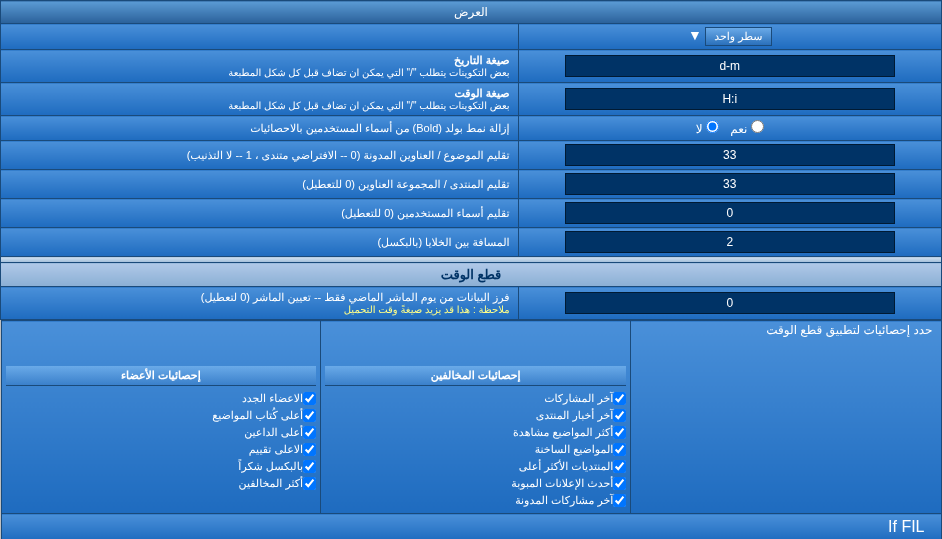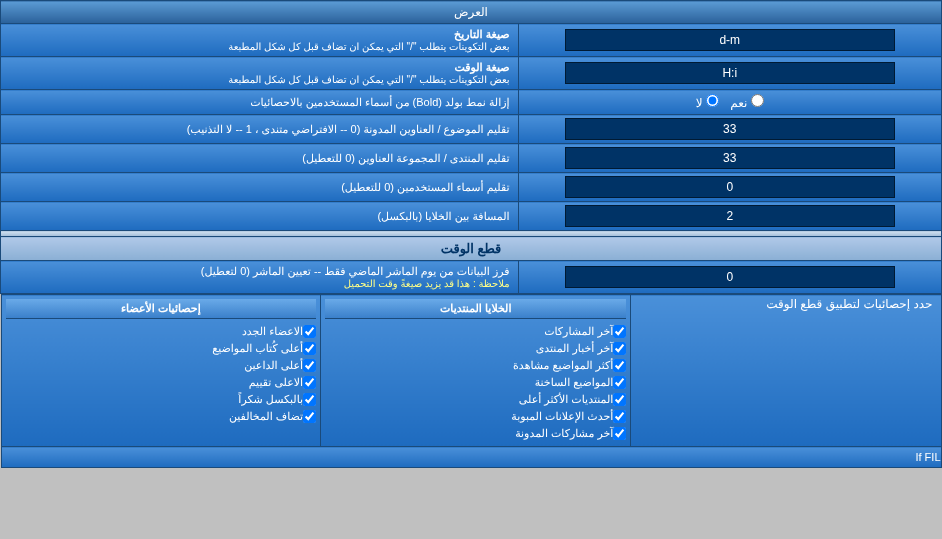--- a/index.html
+++ b/index.html
@@ -101,34 +101,42 @@
 
     .stats-col-header {
       background: linear-gradient(to bottom, #6aaae8, #3a80cb);
       color: white;
       font-weight: bold;
       text-align: center;
       padding: 3px;
       border-bottom: 1px solid #1a4a7a;
       margin-bottom: 4px;
       font-size: 11px;
+      margin-top: 41px;
     }
   </style>
 </head>
 <body>
 
 <table class="main-table">
 
   <tbody>
       <tr>
     <td colspan="2" class="row-header">
       <span>العرض</span>
     </td>
   </tr>
 
+  <tr>
+    <td class="row-input-cell" style="text-align:center;">
+      <button class="dropdown-btn">سطر واحد</button>
+      <span style="color:white; font-size:14px; cursor:pointer;">▼</span>
+    </td>
+    <td class="row-label"></td>
+  </tr>
 
   <tr>
     <td class="row-input-cell">
       <input type="text" class="input-field" value="d-m" style="">
     </td>
     <td class="row-label">
       <div style="font-weight:bold;">صيغة التاريخ</div>
       <div style="font-size:10px;">بعض التكوينات يتطلب "/" التي يمكن ان تضاف قبل كل شكل المطبعة</div>
     </td>
   </tr>
@@ -207,21 +215,21 @@
     <td colspan="2" style="padding:0;">
       <table style="width:100%; border-collapse:collapse;">
         <tbody>
               <tr>
 
           <td style="background:linear-gradient(to bottom, #4a90d9, #1e6bbf); color:white; text-align:right; padding:2px 8px; border:1px solid #1a4a7a; width:33%; vertical-align:top;">
             <span>حدد إحصائيات لتطبيق قطع الوقت</span>
           </td>
 
           <td style="background:linear-gradient(to bottom, #4a90d9, #1e6bbf); border:1px solid #1a4a7a; width:33%; vertical-align:top; padding:4px;">
-            <div class="stats-col-header">الخلايا المنتديات</div>
+            <div class="stats-col-header">إحصائيات المخالفين</div>
             <div class="checkbox-item">
               <input type="checkbox" checked="" style="">
               <span>آخر المشاركات</span>
             </div>
             <div class="checkbox-item">
               <input type="checkbox" checked="" style="">
               <span>آخر أخبار المنتدى</span>
             </div>
             <div class="checkbox-item">
               <input type="checkbox" checked="" style="">
@@ -262,27 +270,27 @@
             <div class="checkbox-item">
               <input type="checkbox" checked="" style="">
               <span>الاعلى تقييم</span>
             </div>
             <div class="checkbox-item">
               <input type="checkbox" checked="" style="">
               <span>بالبكسل شكراً</span>
             </div>
             <div class="checkbox-item">
               <input type="checkbox" checked="" style="">
-              <span>تضاف المخالفين</span>
+              <span>أكثر المخالفين</span>
             </div>
           </td>
         </tr>
 
         <tr>
-          <td colspan="3" style="background:linear-gradient(to bottom, #4a90d9, #1e6bbf); color:white; padding:4px 0; border:1px solid #1a4a7a; font-size:11px; text-align:right;">
+          <td colspan="3" style="background:linear-gradient(to bottom, #4a90d9, #1e6bbf); color:white; padding:4px 16px; border:1px solid #1a4a7a; font-size:16px; text-align:right;">
             <span>If FIL</span>
           </td>
         </tr>
       </tbody>
           </table>
     </td>
   </tr>
 </tbody>
   </table>
 

